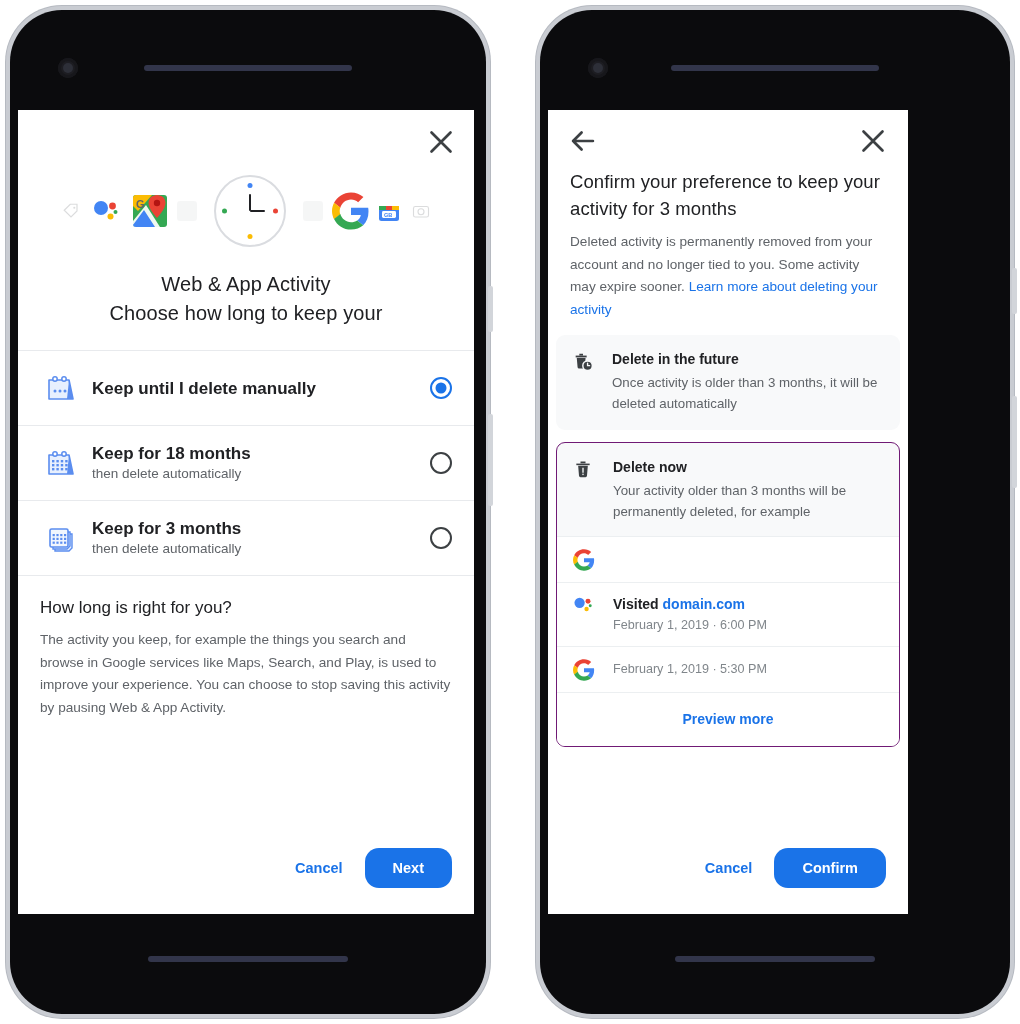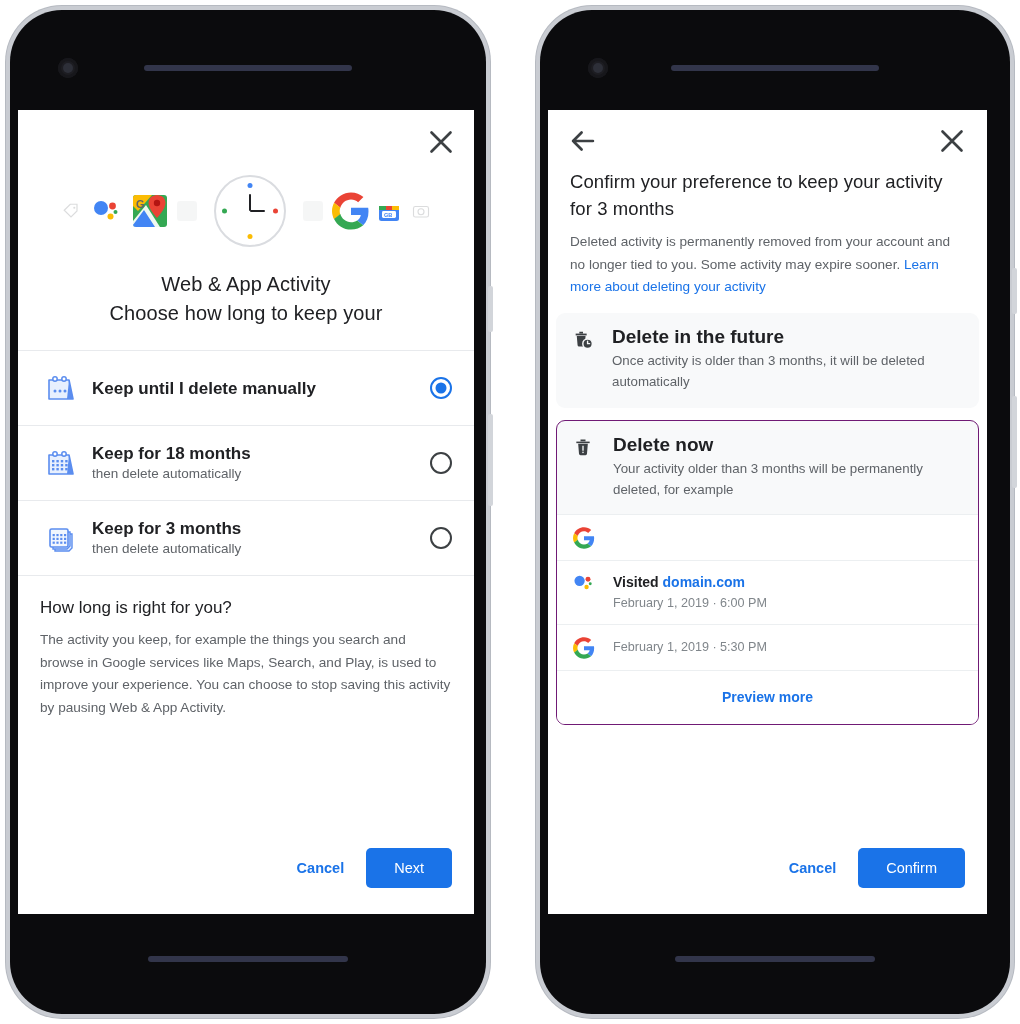--- a/index.html
+++ b/index.html
@@ -25,21 +25,21 @@
       background:#1d1d22;box-shadow:inset 0 0 0 3px #17171b;}
   .camera i{position:absolute;left:5px;top:5px;width:10px;height:10px;border-radius:50%;
       background:#2d2f38;display:block;}
   .speaker{position:absolute;height:6px;border-radius:3px;background:#32354a;}
   .speaker.top{left:50%;transform:translateX(-50%);top:55px;width:208px;}
   .speaker.bottom{left:50%;transform:translateX(-50%);bottom:52px;width:200px;}
 
   
   .screen{position:absolute;background:#ffffff;overflow:hidden;}
   .phone.left .screen{left:12px;top:104px;width:456px;height:804px;}
-  .phone.right .screen{left:12px;top:104px;width:439px;height:804px;}
+  .phone.right .screen{left:12px;top:104px;width:360px;height:804px;}
   .link{color:#1a73e8;}
 
   
   .l-topbar{position:relative;height:62px;}
   .icon-btn{position:absolute;width:34px;height:34px;cursor:pointer;}
   .icon-btn svg{display:block;width:100%;height:100%;}
   .l-close{right:16px;top:15px;}
 
   .hero{position:relative;height:86px;margin-top:-4px;}
   .hero-row{position:absolute;left:0;right:0;top:0;height:86px;
@@ -79,39 +79,39 @@
       border-radius:50%;background:#1a73e8;transform:translate(-50%,-50%);}
 
   .info{padding:20px 22px 0;}
   .info h3{margin:0;font-size:17px;font-weight:400;color:#202124;line-height:24px;}
   .info p{margin:9px 0 0;font-size:13.6px;line-height:22.5px;color:#5f6368;}
 
   .actions{position:absolute;left:0;right:0;bottom:0;height:92px;display:flex;
       align-items:center;justify-content:flex-end;padding:0 22px;box-sizing:border-box;gap:8px;}
   .btn-text{color:#1a73e8;font-size:14.5px;font-weight:700;padding:10px 14px;cursor:pointer;
       background:none;border:0;font-family:Liberation Sans, sans-serif;}
-  .btn-filled{background:#1a73e8;color:#fff;font-size:14.5px;font-weight:400;border:0;
-      border-radius:5px;padding:12px 28px;cursor:pointer;font-family:inherit;}
+  .btn-filled{background:#1a73e8;color:#fff;font-size:14.5px;font-weight:700;border:0;
+      border-radius:14px;padding:12px 28px;cursor:pointer;font-family:inherit;}
 
   
   .r-topbar{position:relative;height:58px;}
   .r-back{left:18px;top:14px;}
   .r-close{right:18px;top:14px;}
 
   .r-head{padding:0 22px;}
   .r-title{font-size:18.5px;line-height:27px;color:#202124;font-weight:400;letter-spacing:.1px;}
   .r-sub{margin-top:9px;font-size:13.6px;line-height:22.5px;color:#5f6368;}
 
   .card{margin:14px 8px 0;border-radius:9px;background:#f8f9fa;padding:14px 16px 16px;
       box-sizing:border-box;display:flex;}
   .card.bordered{border:1px solid #701a75;background:#f8f9fa;margin-top:12px;
       padding-bottom:0;display:block;}
   .card-ic{width:40px;flex:0 0 40px;padding-top:2px;}
   .card-bd{flex:1;}
-  .card-title{font-size:19px;font-weight:700;color:#202124;line-height:20px;}
+  .card-title{font-size:14px;font-weight:700;color:#202124;line-height:20px;}
   .card-desc{font-size:13.3px;color:#5f6368;line-height:21px;margin-top:3px;}
   .card-head{display:flex;padding-bottom:14px;}
 
   .act-list{background:#fff;margin:0 -16px;border-radius:0 0 8px 8px;}
   .act{display:flex;padding:11px 16px 11px 16px;border-top:1px solid #eceff1;box-sizing:border-box;cursor:pointer;}
   .act .card-ic{width:40px;flex:0 0 40px;padding-top:1px;}
   .act-title{font-size:14px;font-weight:700;color:#202124;line-height:20px;}
   .act-title .q{color:#1a73e8;font-weight:700;}
   .act-time{font-size:12.6px;color:#80868b;line-height:19px;margin-top:2px;}
   .preview{border-top:1px solid #eceff1;text-align:center;padding:17px 0 18px;}

